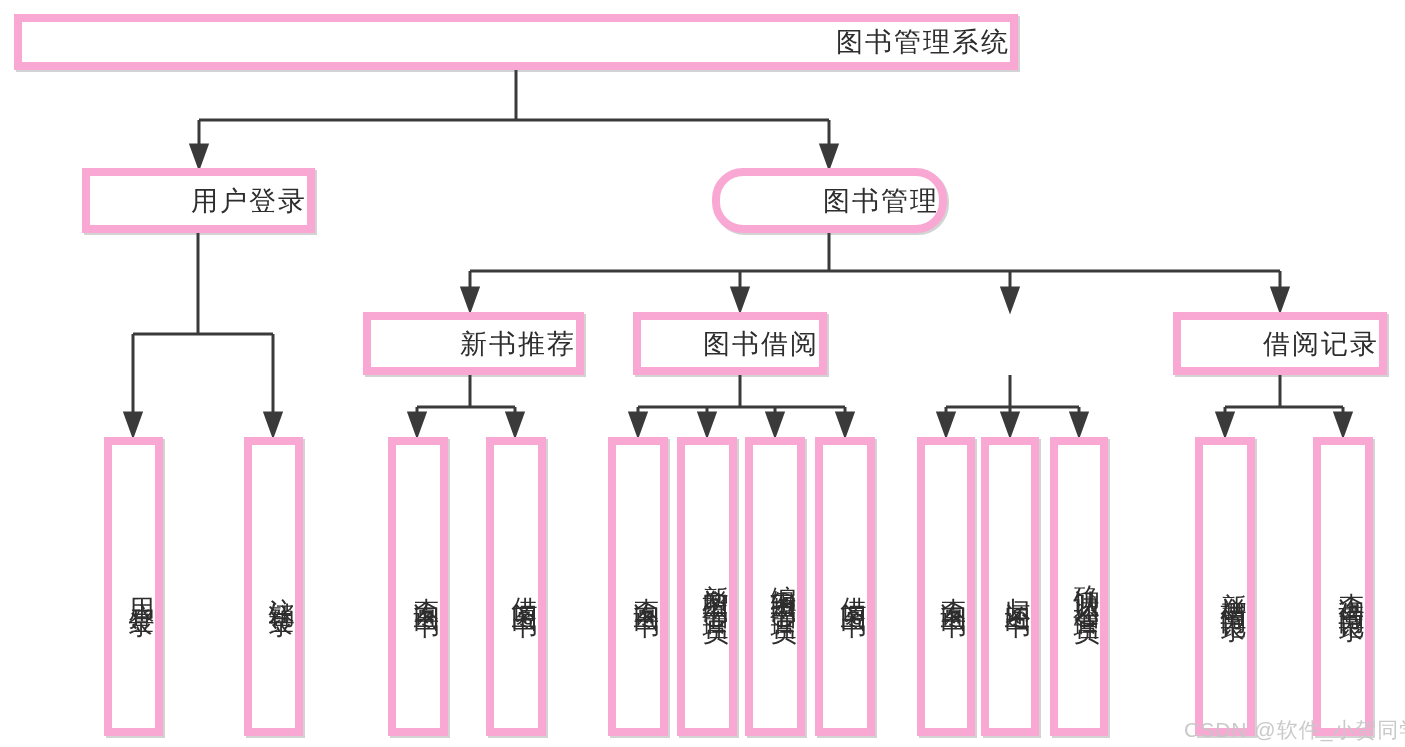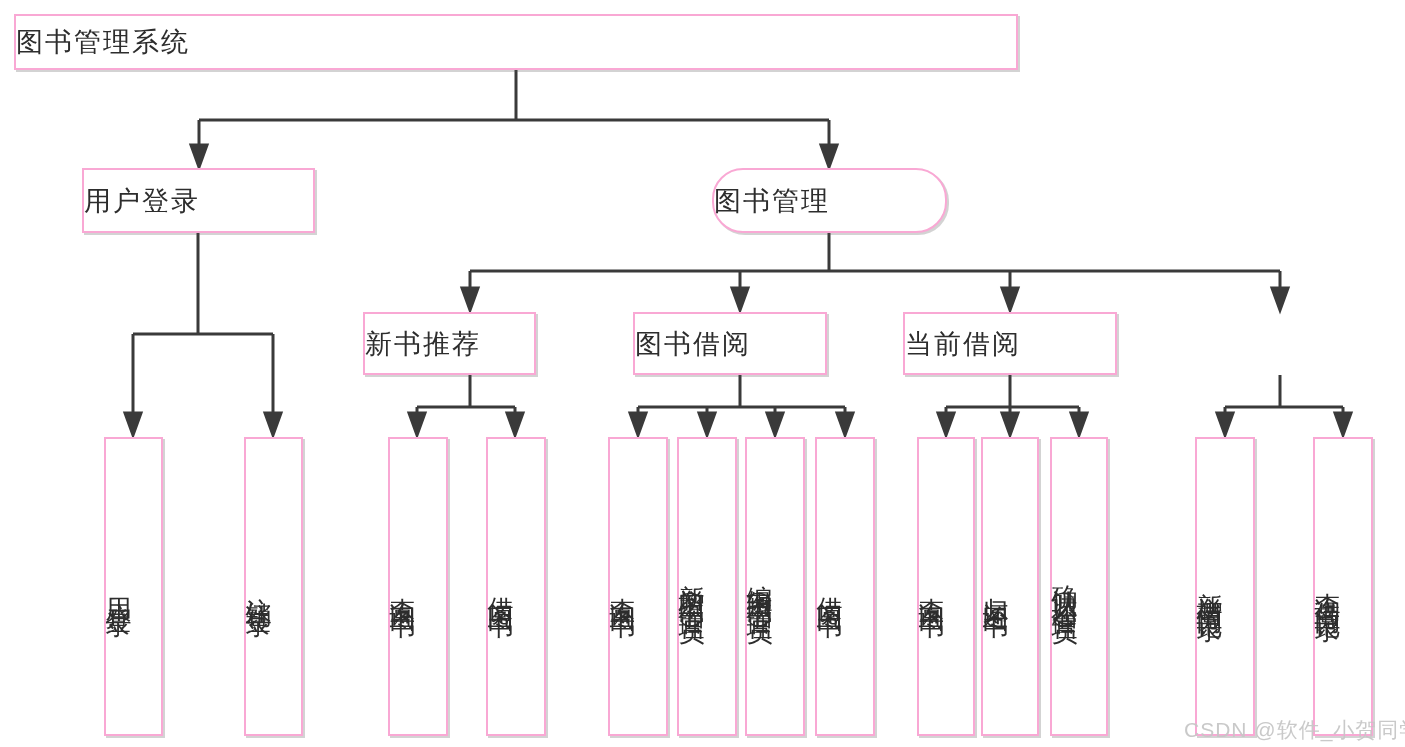--- a/index.html
+++ b/index.html
@@ -15,24 +15,24 @@
   #connectors {
     position: absolute;
     left: 0; top: 0;
     width: 1405px; height: 747px;
     z-index: 0;
   }
   .box {
     position: absolute;
     box-sizing: border-box;
     background: #ffffff;
-    border: 2px solid #f9a8d4;
+    border: 8px solid #f9a8d4;
     display: flex;
     align-items: center;
-    justify-content: flex-start;
+    justify-content: flex-end;
     z-index: 1;
     box-shadow: 2px 2px 0 rgba(80,80,80,0.25);
   }
   .h-label {
     font-size: 27px;
     letter-spacing: 2px;
     white-space: nowrap;
   }
   .leaf .v-label {
     writing-mode: vertical-rl;
@@ -111,28 +111,28 @@
     <span class="h-label">图书管理系统</span>
   </div>
 
   <div class="box" style="left:82px; top:168px; width:233px; height:65px;">
     <span class="h-label">用户登录</span>
   </div>
   <div class="box" style="left:712px; top:168px; width:235px; height:65px;border-radius:31px;">
     <span class="h-label">图书管理</span>
   </div>
 
-  <div class="box" style="left:363px; top:312px; width:173px; height:63px;">
+  <div class="box" style="left:363px; top:312px; width:221px; height:63px;">
     <span class="h-label">新书推荐</span>
   </div>
   <div class="box" style="left:633px; top:312px; width:194px; height:63px;">
     <span class="h-label">图书借阅</span>
   </div>
-  <div class="box" style="left:903px; top:312px; width:214px; height:63px;">
-    <span class="h-label">当前借阅</span>
+  <div class="box" style="left:1173px; top:312px; width:214px; height:63px;">
+    <span class="h-label">借阅记录</span>
   </div>
 
   <div class="box leaf" style="left:104px; top:437px; width:59px; height:299px;">
     <span class="v-label">用户登录</span>
   </div>
   <div class="box leaf" style="left:244px; top:437px; width:59px; height:299px;">
     <span class="v-label">注销登录</span>
   </div>
 
   <div class="box leaf" style="left:388px; top:437px; width:60px; height:299px;">

